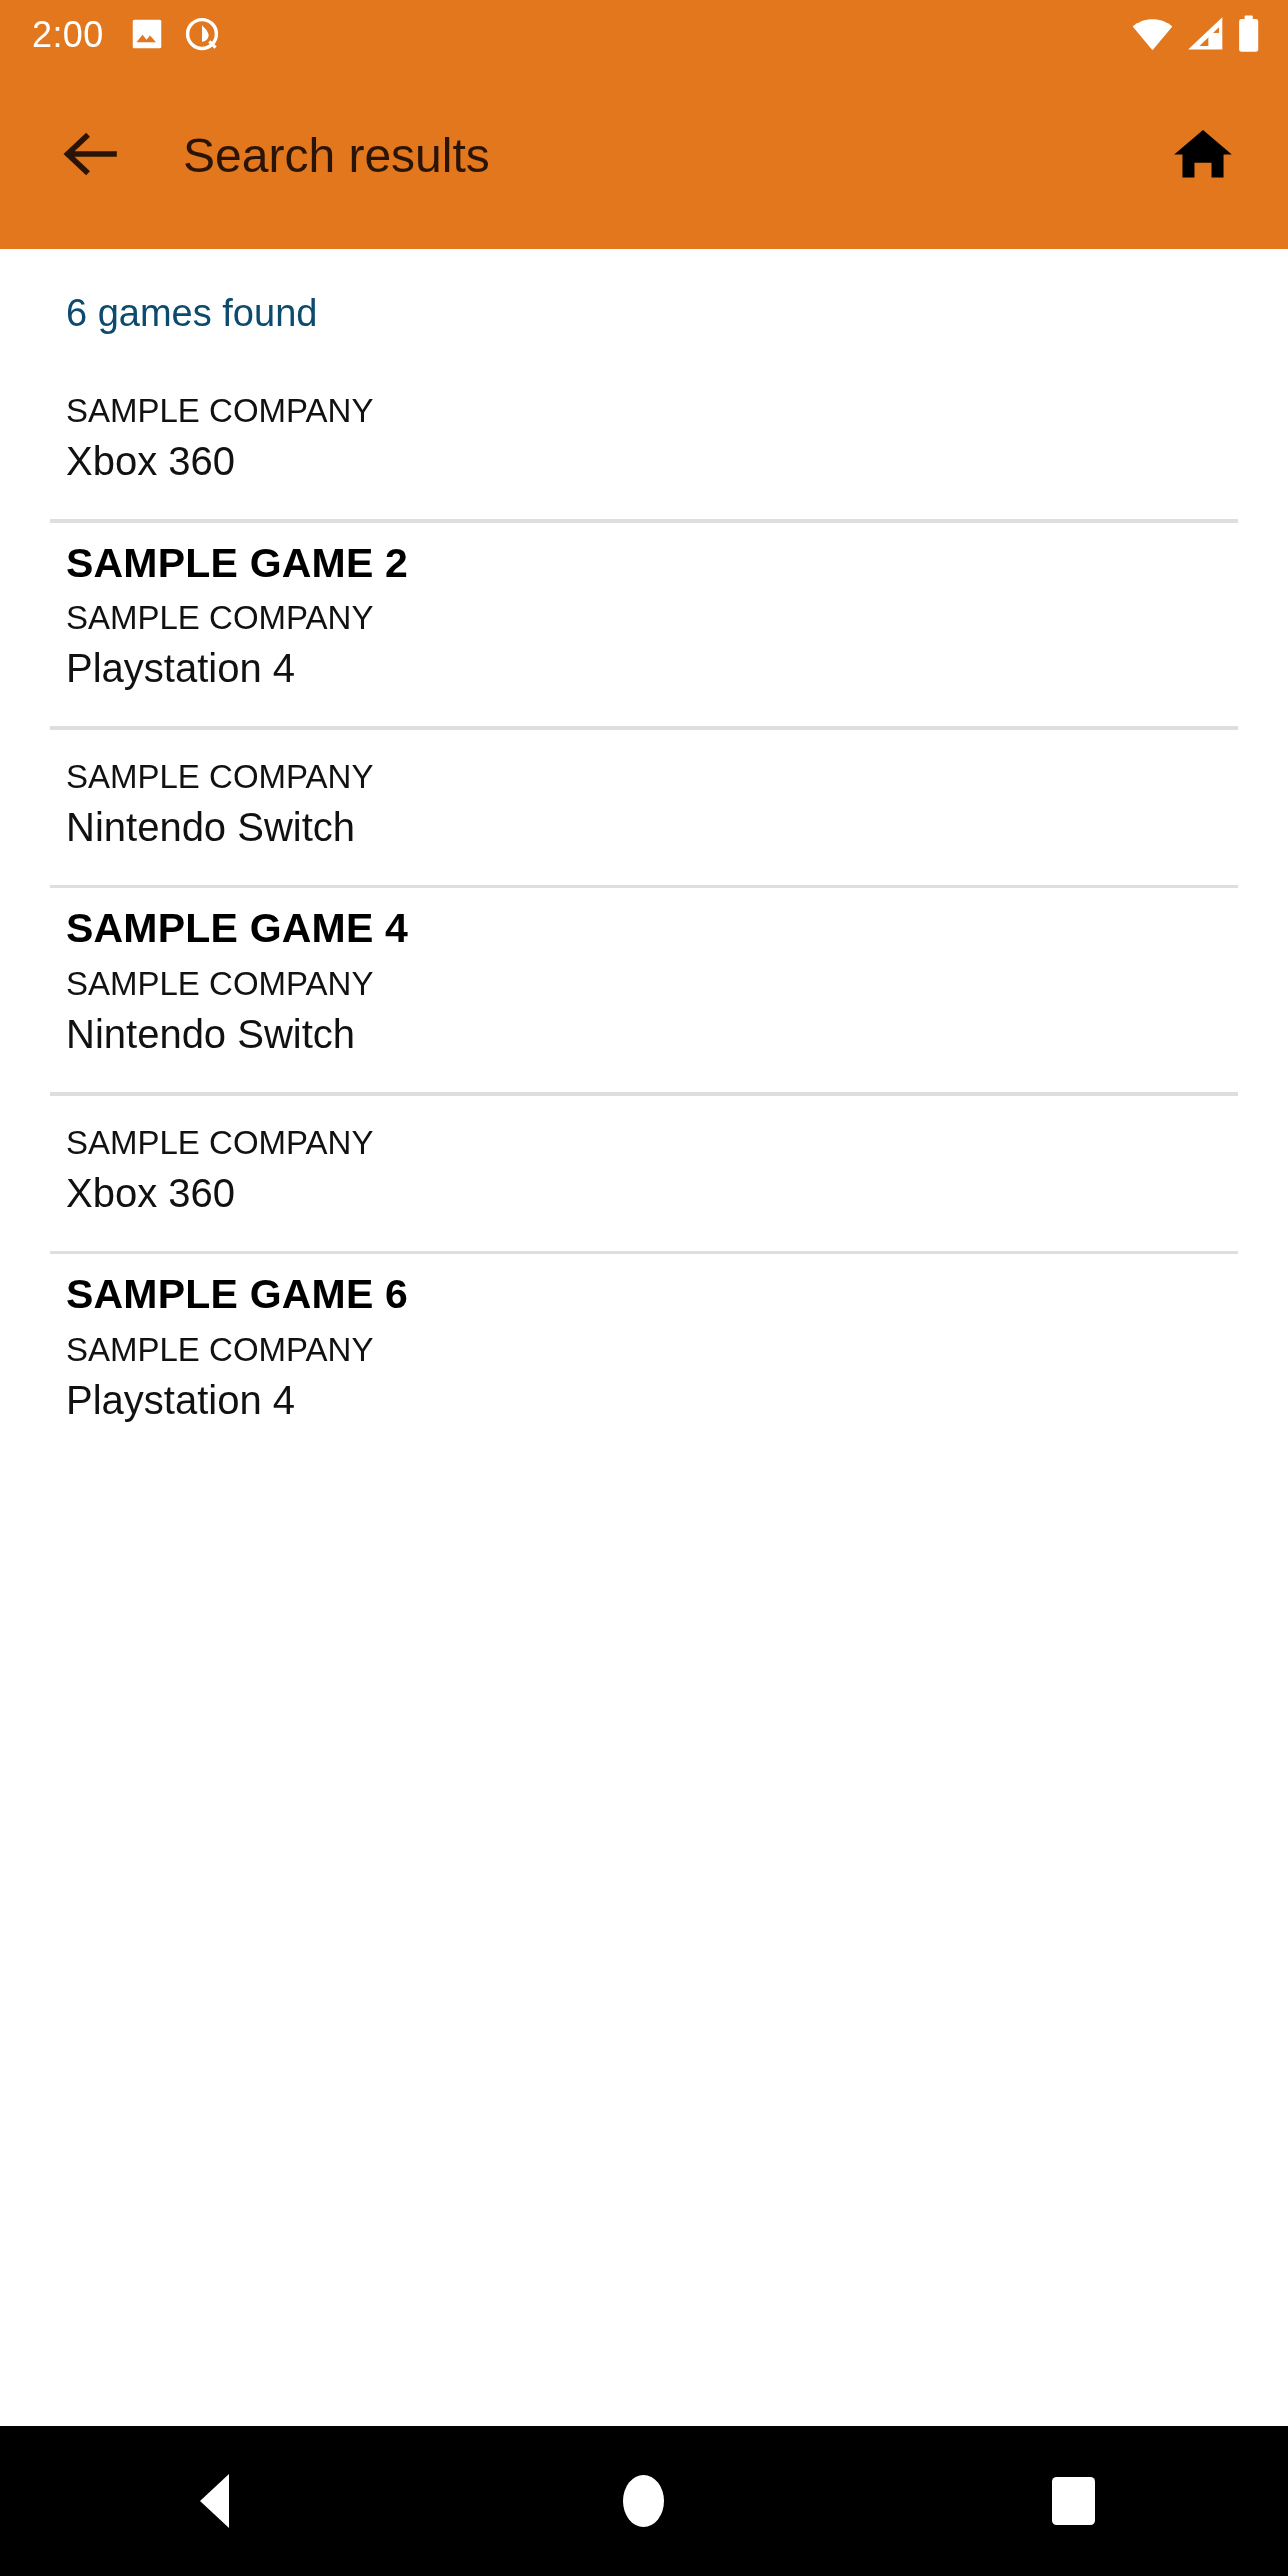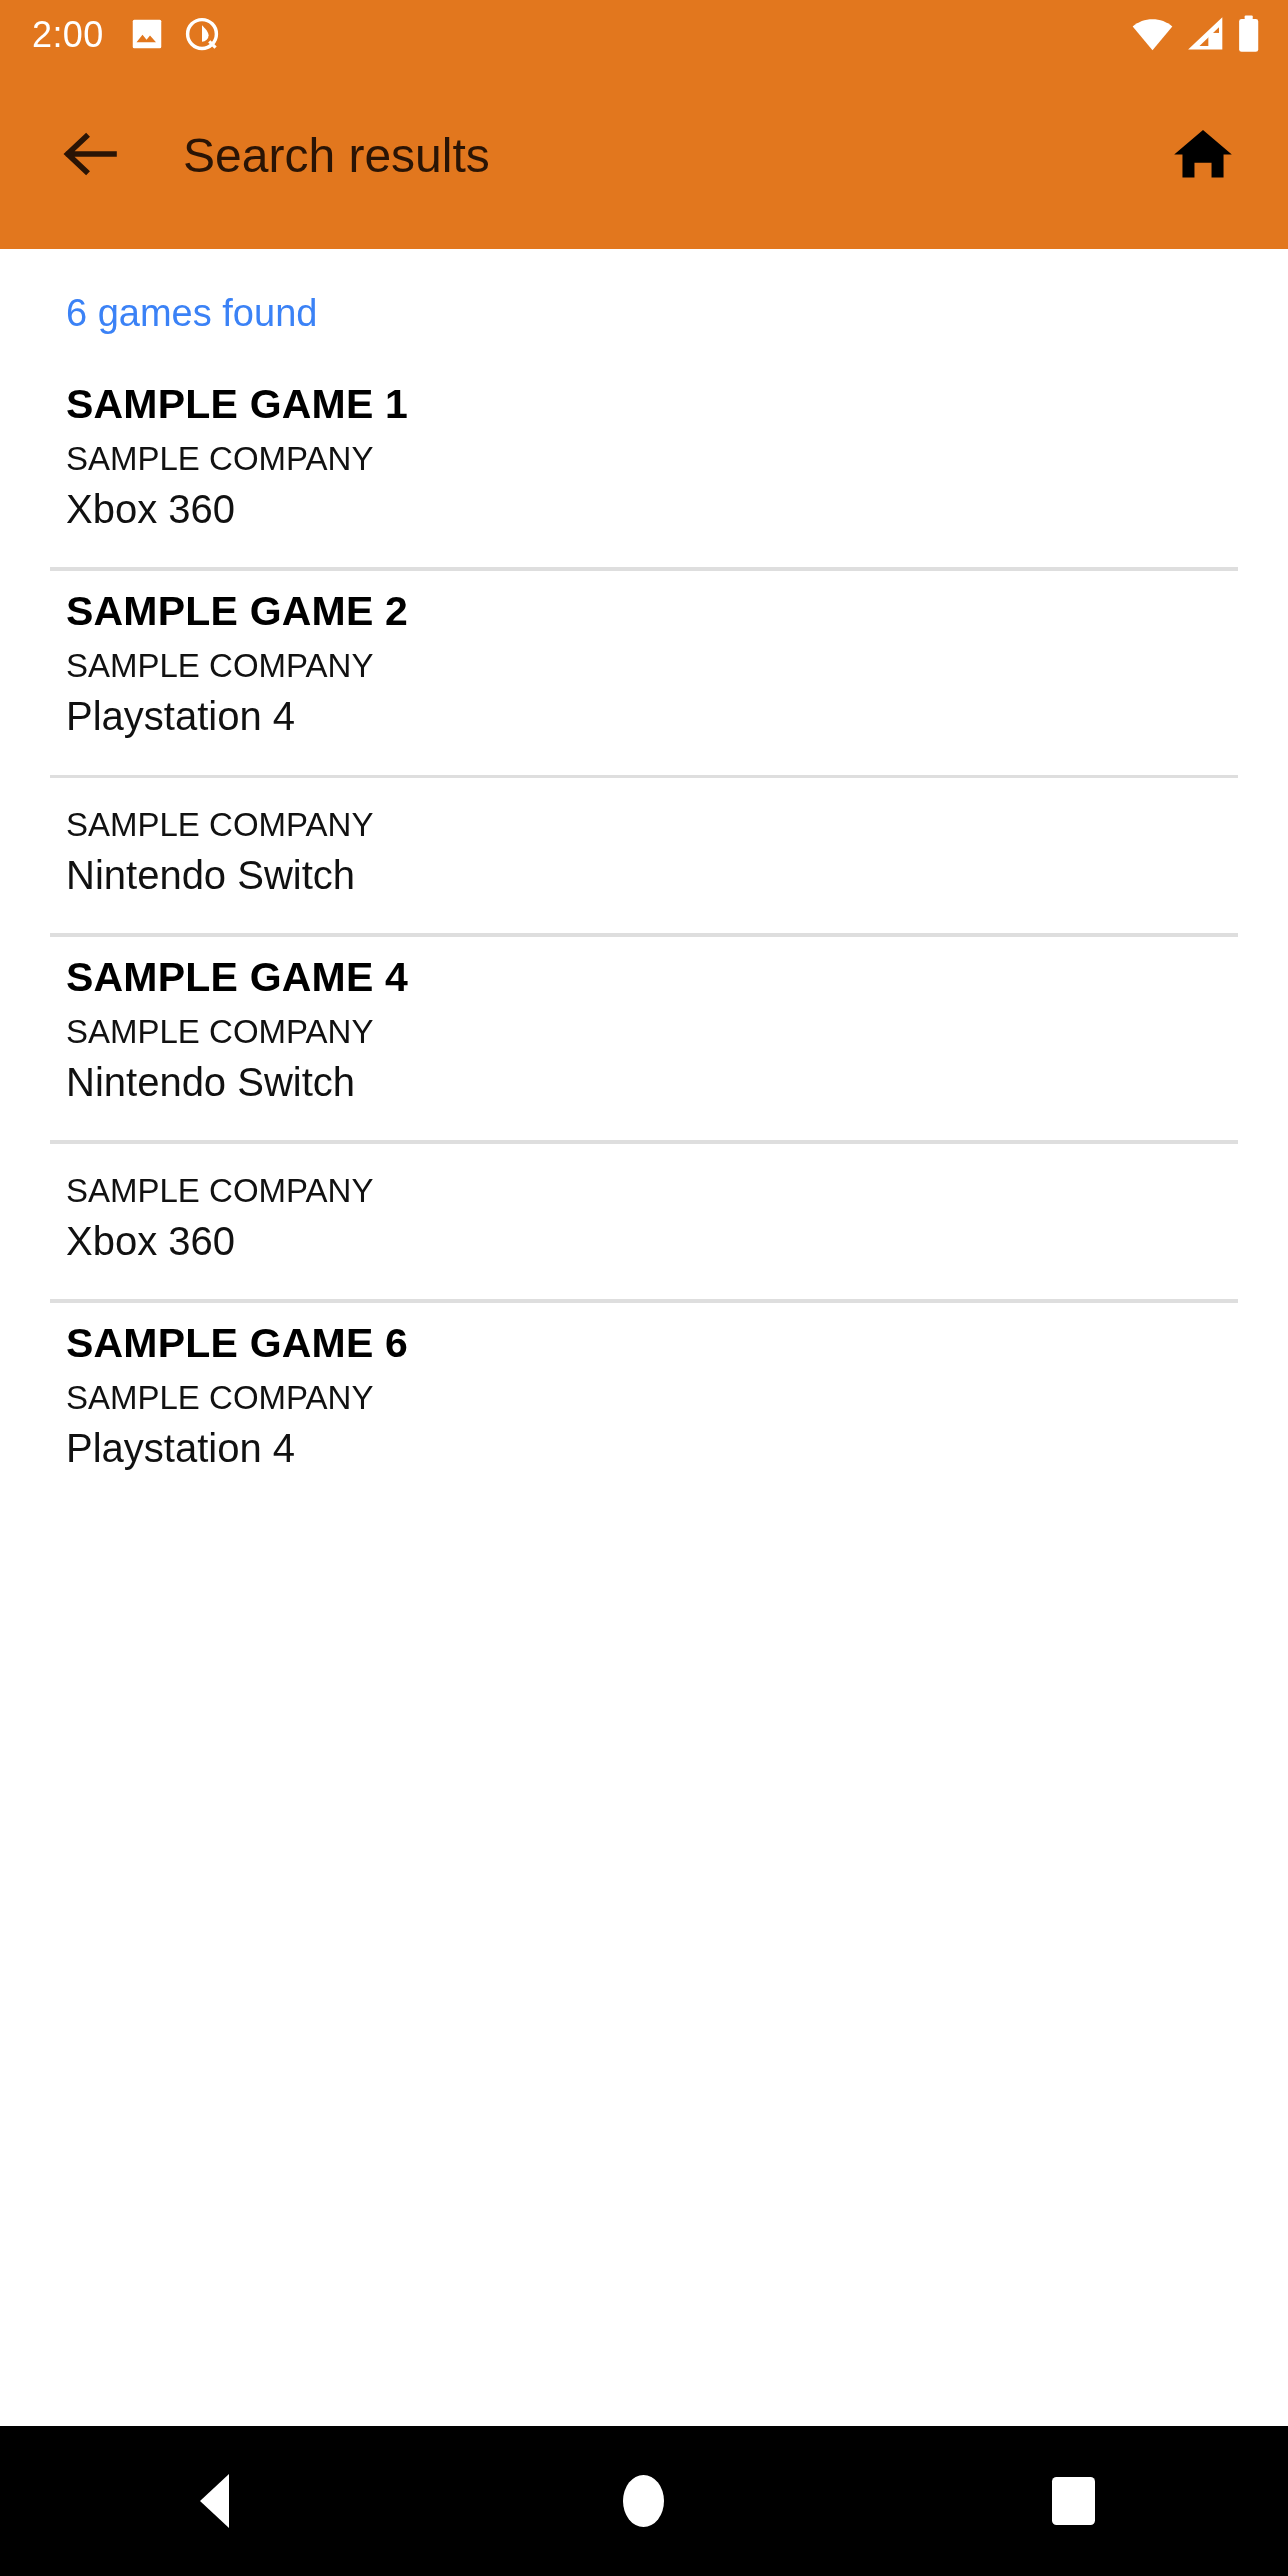--- a/index.html
+++ b/index.html
@@ -86,21 +86,21 @@
     position: absolute;
     top: 249px;
     left: 0;
     right: 0;
     bottom: 150px;
     background: #ffffff;
     overflow: hidden;
   }
   .results-count {
     font-size: 38px;
-    color: #3b82f6;
+    color: #0c4a6e;
     padding: 45px 0 0 66px;
     line-height: 1;
     font-family: "Liberation Sans", sans-serif;
   }
   .results-list {
     margin-top: 32px;
   }
   .result-item {
     padding: 16px 66px 19.7px 66px;
     box-sizing: border-box;
@@ -235,21 +235,20 @@
       </svg>
     </span>
   </div>
 </div>
 
 <div class="content">
   <div class="results-count">6 games found</div>
 
   <div class="results-list">
     <div class="result-item">
-      <div class="result-title">SAMPLE GAME 1</div>
       <div class="result-company">SAMPLE COMPANY</div>
       <div class="result-platform">Xbox 360</div>
     </div>
     <div class="divider"></div>
 
     <div class="result-item">
       <div class="result-title">SAMPLE GAME 2</div>
       <div class="result-company">SAMPLE COMPANY</div>
       <div class="result-platform">Playstation 4</div>
     </div>

